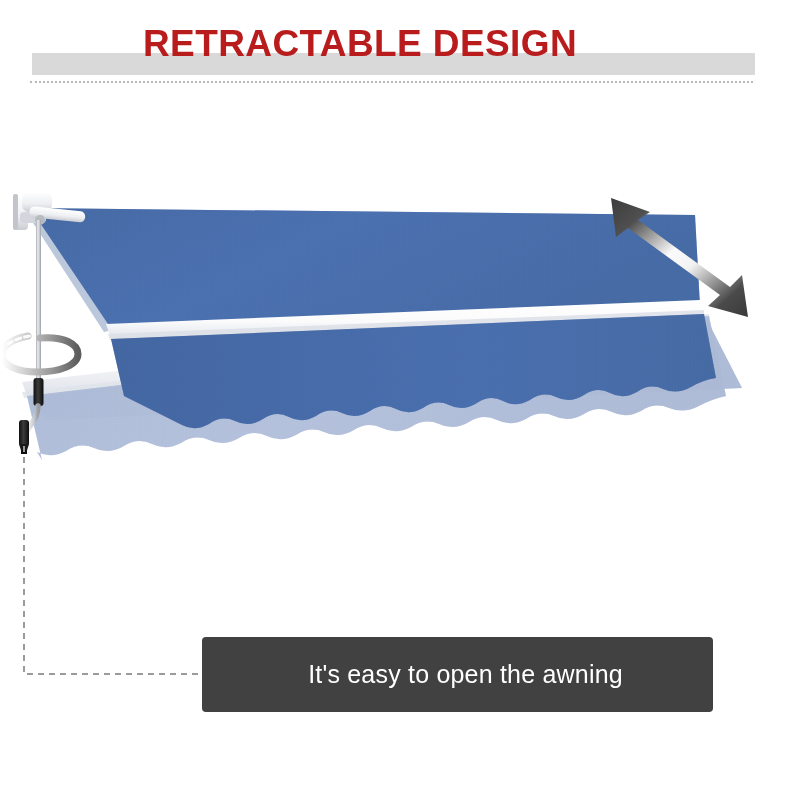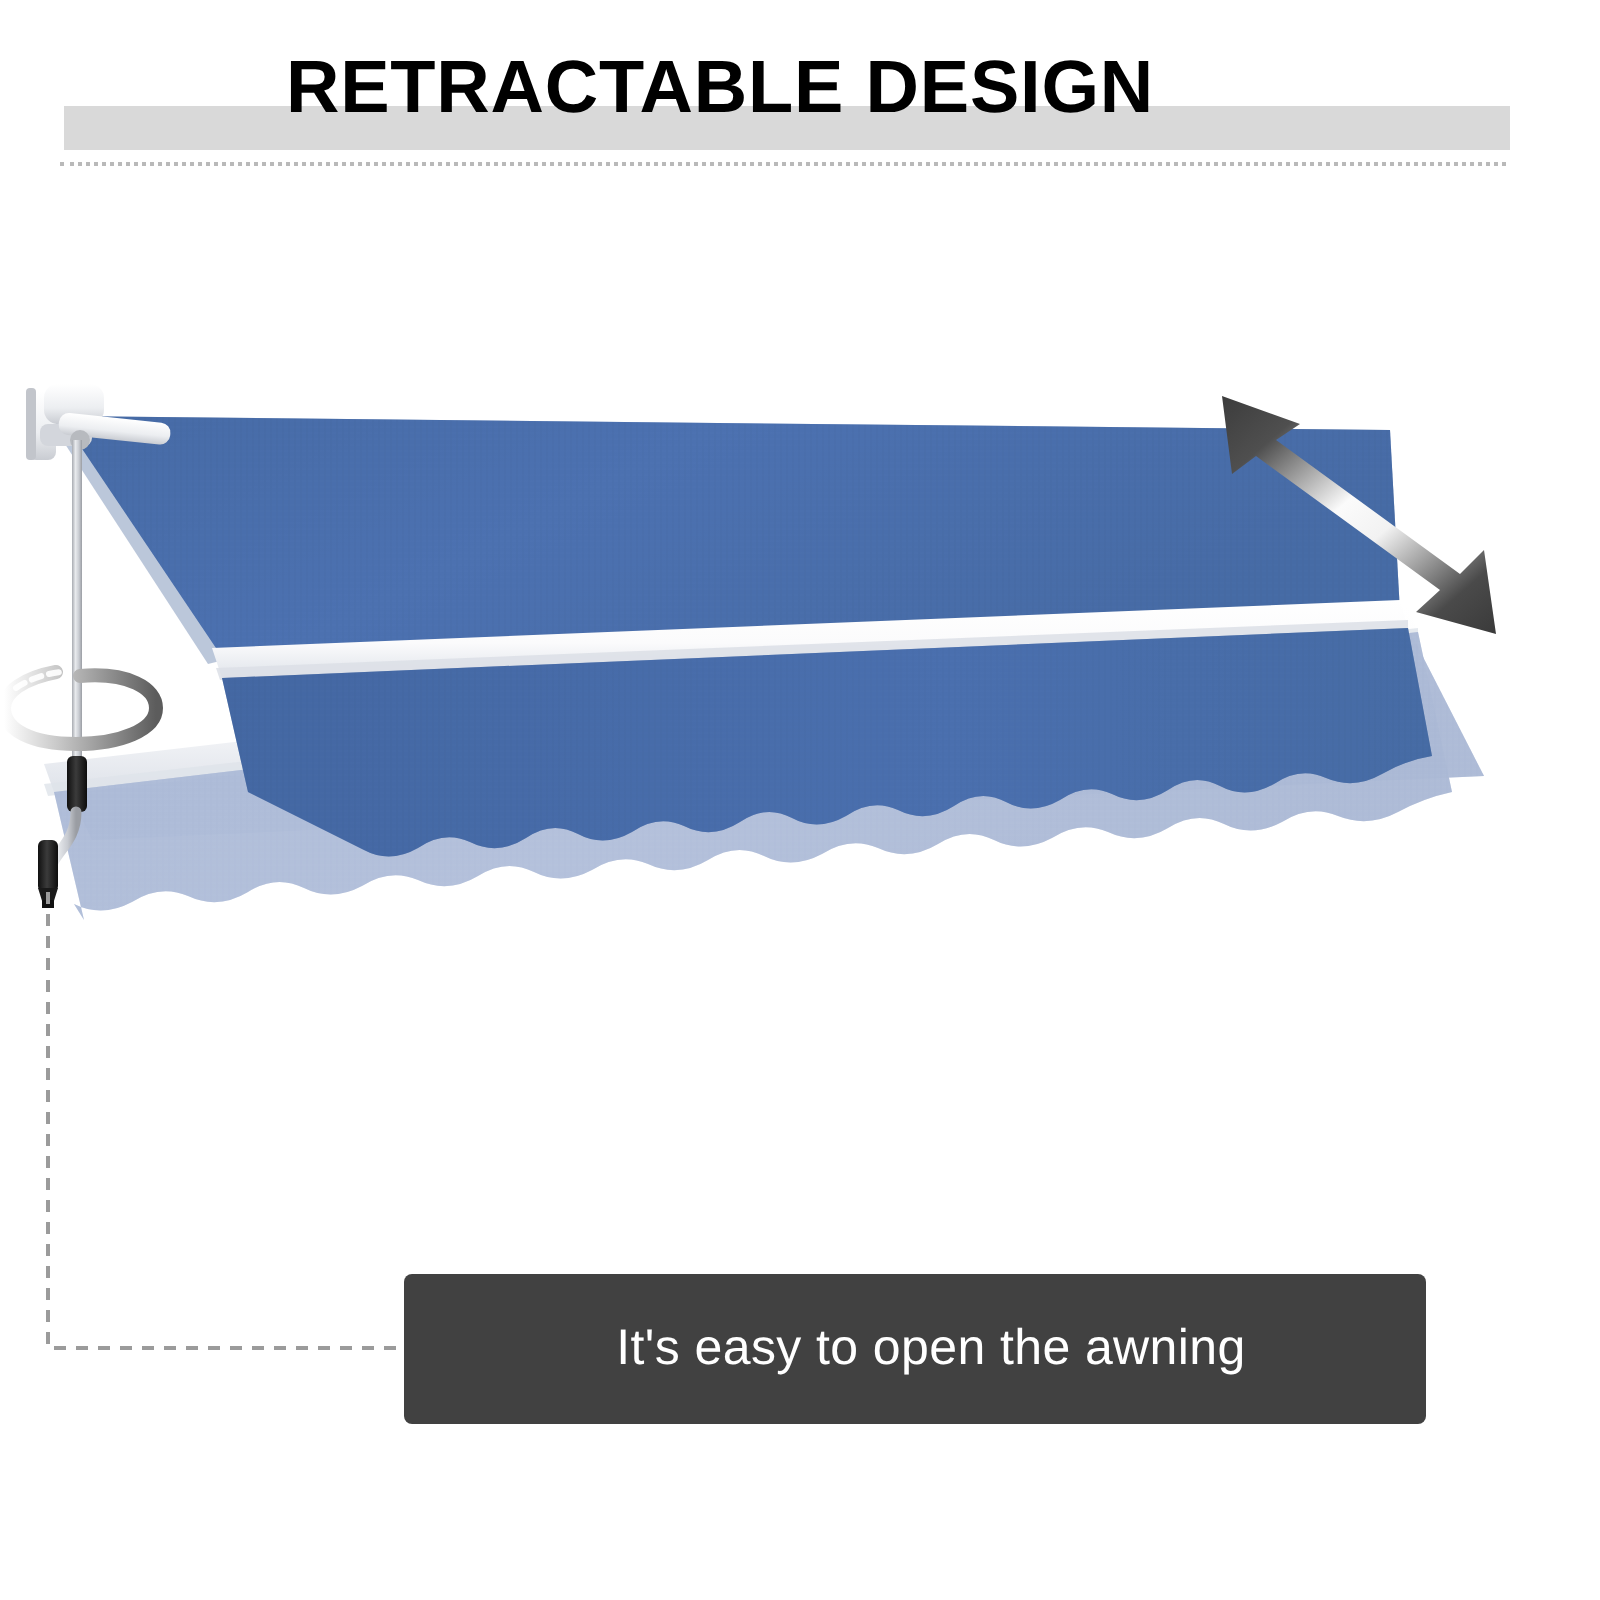--- a/index.html
+++ b/index.html
@@ -34,21 +34,21 @@
   .header-title {
     position: absolute;
     left: 0;
     top: 22px;
     width: 720px;
     text-align: center;
     font-size: 37px;
     line-height: 44px;
     letter-spacing: 0.4px;
     font-weight: 700;
-    color: #000000;
+    color: #b91c1c;
     white-space: nowrap;
   }
   .header-rule {
     position: absolute;
     left: 30px;
     top: 81px;
     width: 723px;
     height: 0;
     border-top: 2px dotted #b9b9b9;
   }

